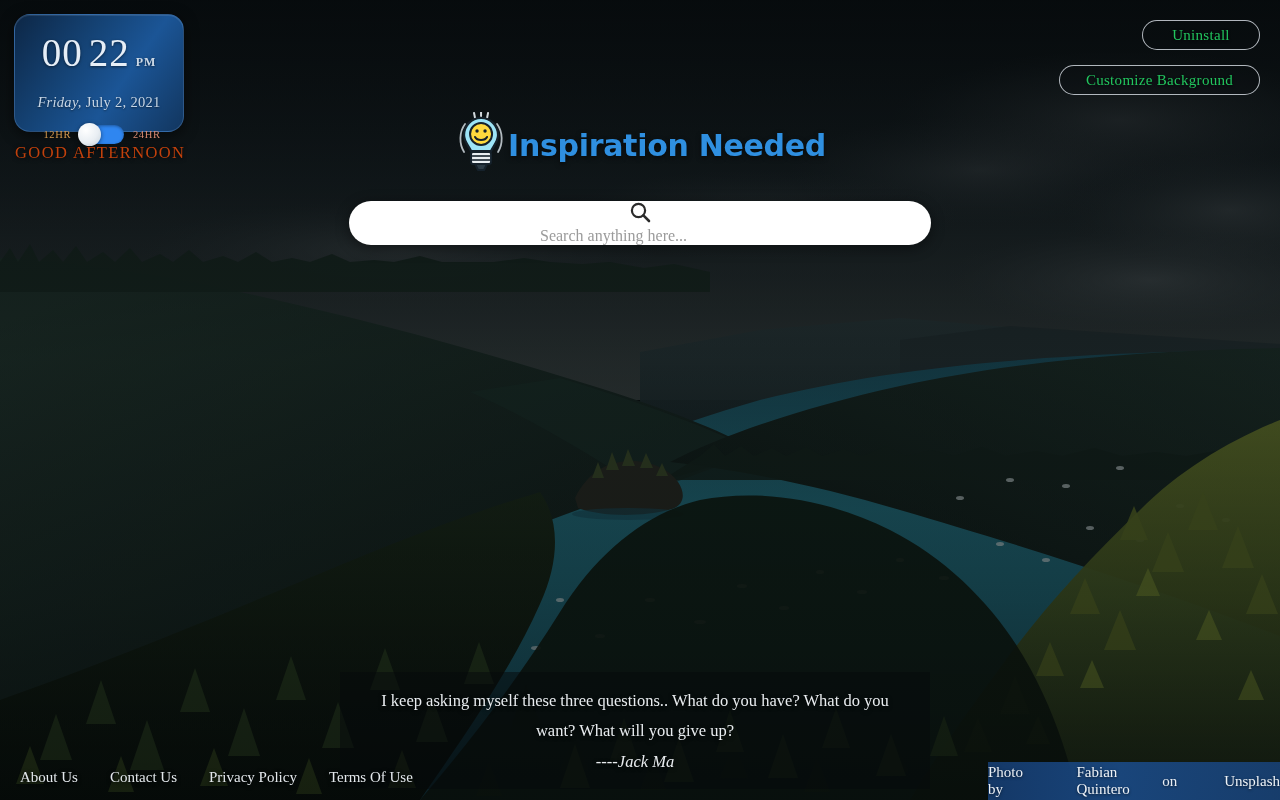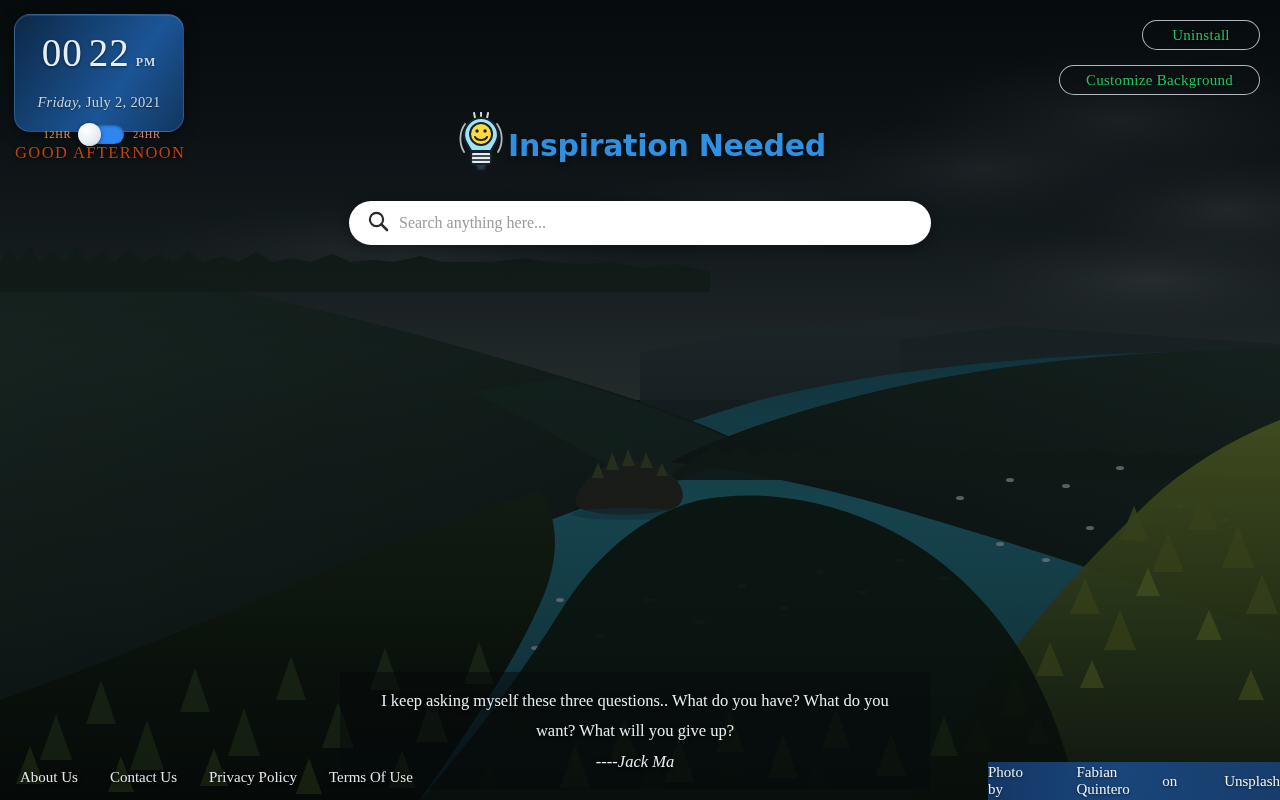--- a/index.html
+++ b/index.html
@@ -95,23 +95,24 @@
     font-size:30px; font-weight:700; letter-spacing:-0.3px;
     color:#2f8fe0;
     text-shadow:0 2px 5px rgba(0,0,0,.55);
   }
 
   
   .search-bar {
     position:absolute; left:349px; top:201px;
     width:582px; height:44px;
     background:#ffffff; border-radius:22px;
-    display:flex; align-items:center; gap:10px;
+    display:flex; align-items:center; gap:0;
     padding:0 18px;
     box-shadow:0 3px 14px rgba(0,0,0,.45);
+    flex-direction:column;
   }
   .search-input {
     flex:1; border:none; outline:none; background:transparent;
     font-family:"Liberation Serif", serif;
     font-size:16px; color:#222;
   }
   .search-input::placeholder { color:#9b9b9b; }
 
   
   .quote-box {

